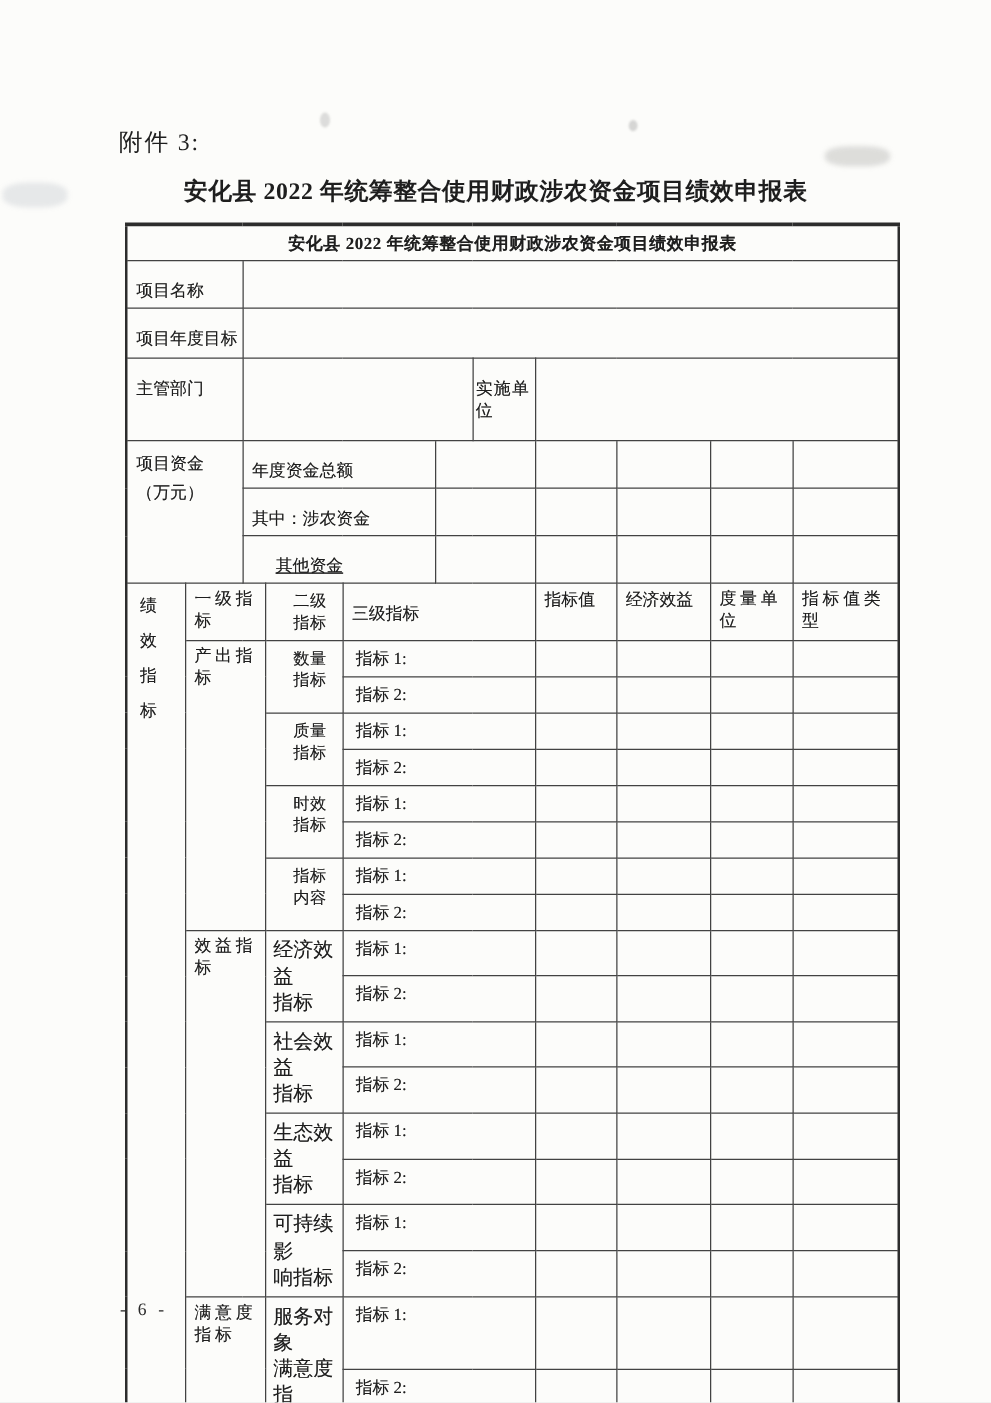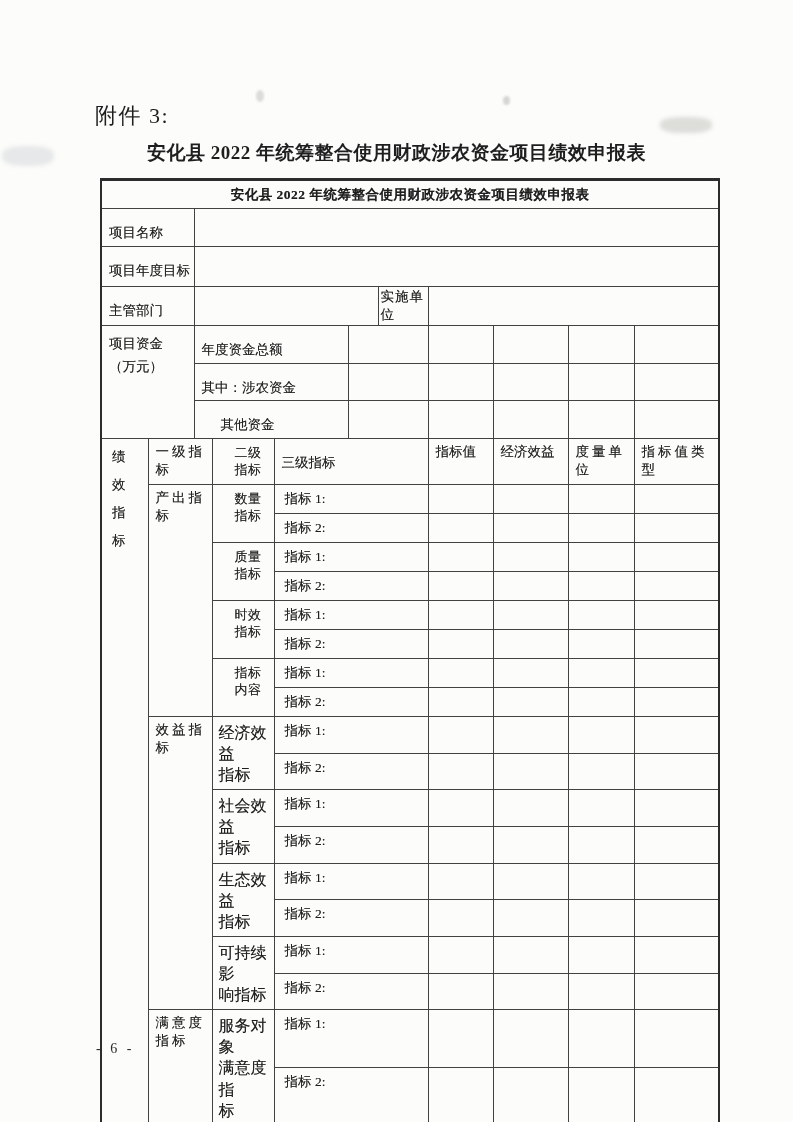--- a/index.html
+++ b/index.html
@@ -1,47 +1,47 @@
 <!DOCTYPE html>
 <html><head>
 <meta charset="utf-8">
 <style>
   html,body{margin:0;padding:0;background:#e9e9e7;}
   .page{
     position:relative;width:793px;height:1122px;margin:0 auto;
     background:#fcfcfa;overflow:hidden;
     font-family:"Liberation Serif","DejaVu Serif",serif;color:#1e1e1e;
   }
-  .attachment{position:absolute;left:95px;top:101px;font-size:22px;letter-spacing:1.5px;}
+  .attachment{position:absolute;left:95px;top:101px;font-size:19px;letter-spacing:1.5px;}
   .main-title{
     position:absolute;left:0;top:140px;width:100%;text-align:center;
     font-size:19px;font-weight:bold;letter-spacing:0.5px;
   }
   .page-num{position:absolute;left:96px;top:1041px;font-size:14px;letter-spacing:3px;color:#2a2a2a;}
 
   table.doc{
     position:absolute;left:100px;top:178px;width:618px;
     border-collapse:collapse;table-layout:fixed;
     border:2px solid #2c2c2c;border-top-width:3px;
   }
   td{
     border:1px solid #424242;
     font-size:13.5px;line-height:1.32;
     vertical-align:top;padding:4px 7px;overflow:hidden;
     text-shadow:0 0 0.4px rgba(20,20,20,.5);
   }
   .tt{text-align:center;vertical-align:middle;font-weight:bold;letter-spacing:0.5px;padding:2px;}
   .pre{white-space:pre-line;}
   .lbl{padding:15px 2px 4px 7px;}
-  .impl{padding:1px 2px;letter-spacing:1px;}
+  .impl{padding:15px 2px;letter-spacing:1px;}
   .sp3{letter-spacing:3px;padding:5px 4px 4px 7px;font-family:Liberation Mono, monospace;}
   .sub{font-size:13px;padding:5px 3px 4px 22px;letter-spacing:0.5px;}
   .sub4{font-size:16px;padding:5px 2px 4px 6px;letter-spacing:0;}
   .ind{padding:5px 6px 4px 10px;}
-  .indent{padding-left:26px;}
+  .indent{padding-left:26px;text-decoration:underline;}
   .vlbl{white-space:pre-line;line-height:28px;padding:4px 0 0 10px;letter-spacing:0;}
   .funds-lbl{padding:7px 2px 4px 7px;line-height:1.7;}
 
   tr.h29{height:29px;} tr.h36{height:36px;} tr.h40{height:40px;}
   tr.h39{height:39px;} tr.h37{height:37px;margin-top:35px;} tr.h35{height:35px;}
 
   
   .art{position:absolute;pointer-events:none;}
   .art1{left:660px;top:117px;width:52px;height:16px;background:rgba(140,140,138,.28);filter:blur(2px);border-radius:40%;}
   .art2{left:2px;top:146px;width:52px;height:20px;background:rgba(120,130,150,.16);filter:blur(2px);border-radius:40%;}

